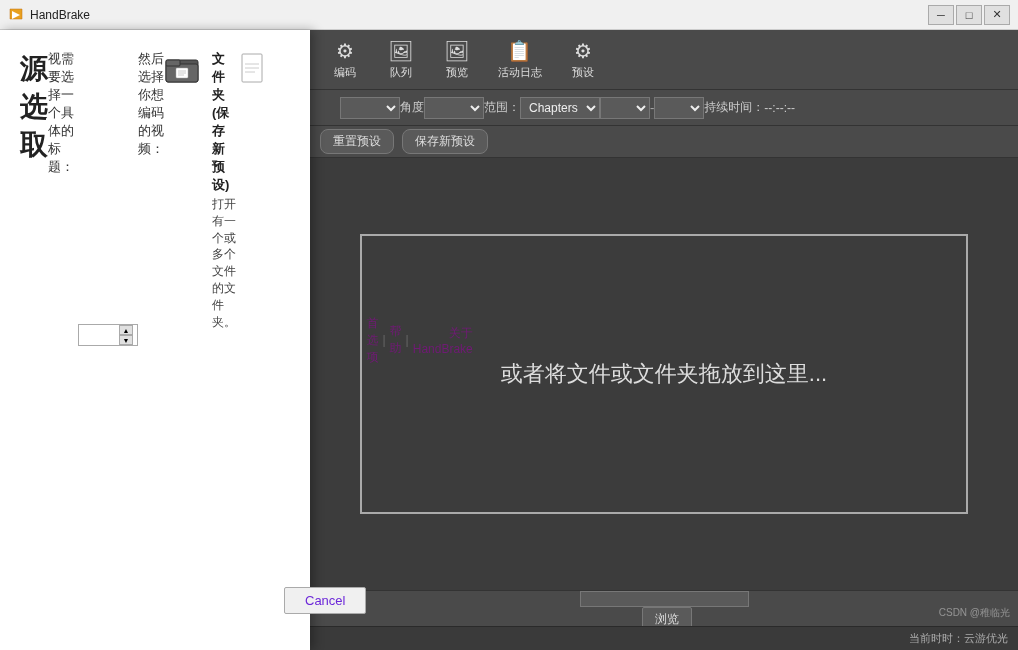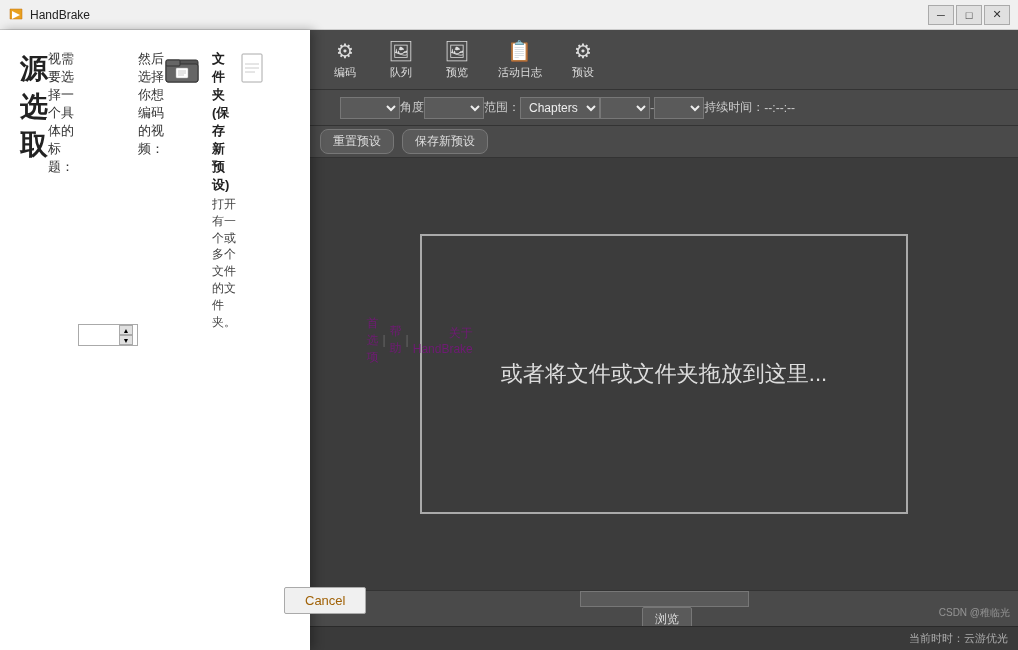--- a/index.html
+++ b/index.html
@@ -143,21 +143,21 @@
 
     .source-spacer { flex: 1; }
 
     .cancel-btn {
       align-self: flex-end;
       background: #f0f0f0;
       border: 1px solid #aaa;
       padding: 5px 20px;
       font-size: 13px;
       cursor: pointer;
-      color: #a16207;
+      color: #6d28d9;
       margin-bottom: 16px;
       border-radius: 2px;
     }
 
     .source-footer {
       display: flex;
       gap: 4px;
       font-size: 12px;
       align-items: center;
     }
@@ -266,21 +266,21 @@
     
     .drop-zone-container {
       flex: 1;
       display: flex;
       align-items: center;
       justify-content: center;
       padding: 20px;
     }
     .drop-zone {
       border: 2px solid #aaa;
-      width: 488px;
+      width: 608px;
       height: 280px;
       display: flex;
       align-items: center;
       justify-content: center;
     }
     .drop-zone-text {
       font-size: 22px;
       color: #ddd;
     }
 

